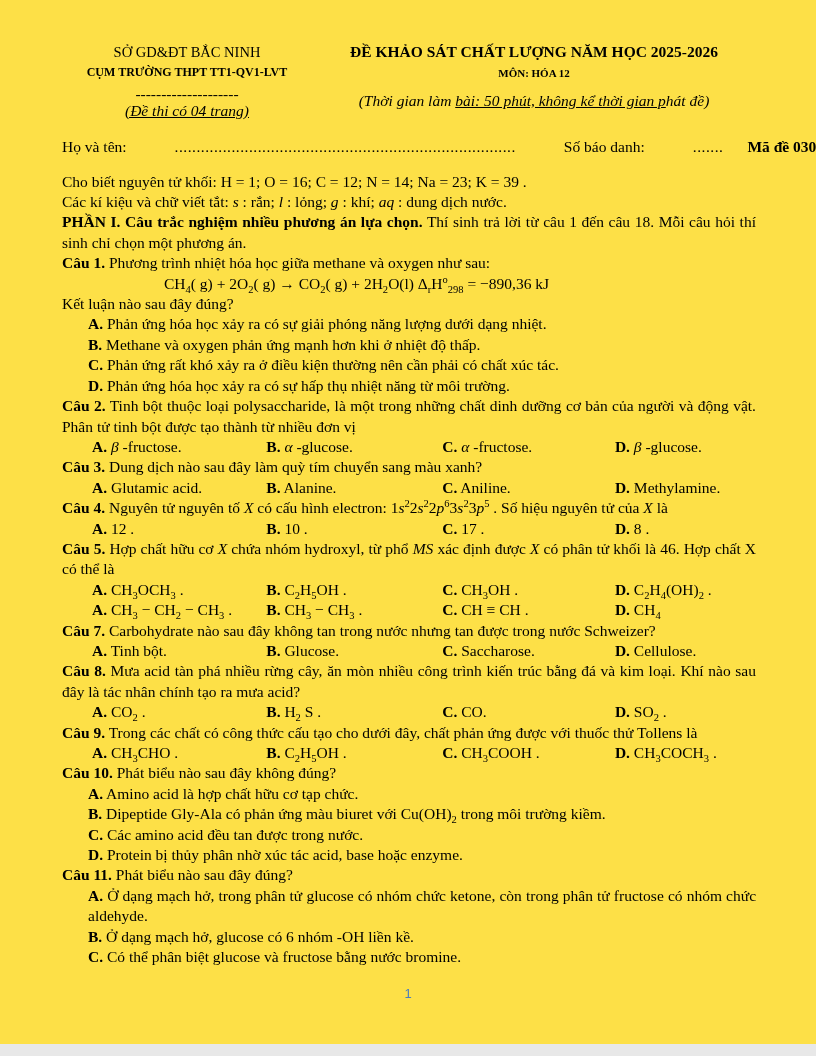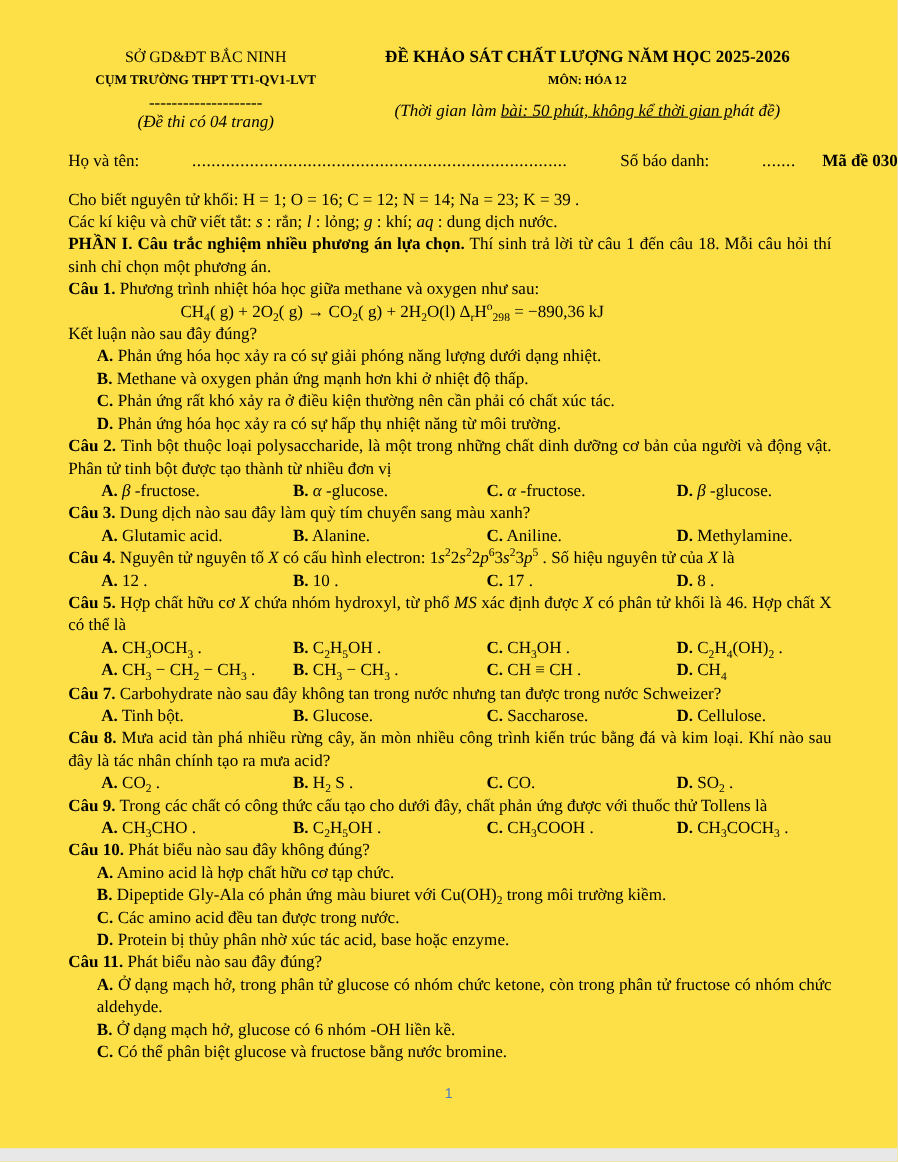--- a/index.html
+++ b/index.html
@@ -18,21 +18,21 @@
   }
   sub,sup{font-size:68%;line-height:0;}
   i{font-style:italic;}
   b{font-weight:bold;}
   
   .hdr{display:flex;align-items:flex-start;}
   .hdr-left{width:250px;text-align:center;flex-shrink:0;}
   .hdr-left .org{font-size:14.5px;}
   .hdr-left .school{font-weight:bold;font-size:12px;}
   .hdr-left .sep{line-height:14px;margin-top:4px;}
-  .hdr-left .pages{font-style:italic;}
+  .hdr-left .pages{font-style:italic;text-decoration:underline;}
   .hdr-right{flex:1;text-align:center;}
   .hdr-right .title{font-weight:bold;font-size:15.5px;}
   .hdr-right .subject{font-weight:bold;font-size:11px;margin-top:1px;}
   .hdr-right .time{font-style:italic;margin-top:7px;}
   .ul{text-decoration:underline;}
   
   .stu{display:flex;align-items:baseline;margin:16px 0 14px 0;white-space:nowrap;gap:24px;}
   .stu .dots{letter-spacing:0.5px;}
   .stu .code{font-weight:bold;}
   .stu .gap{width:10px;display:inline-block;}

